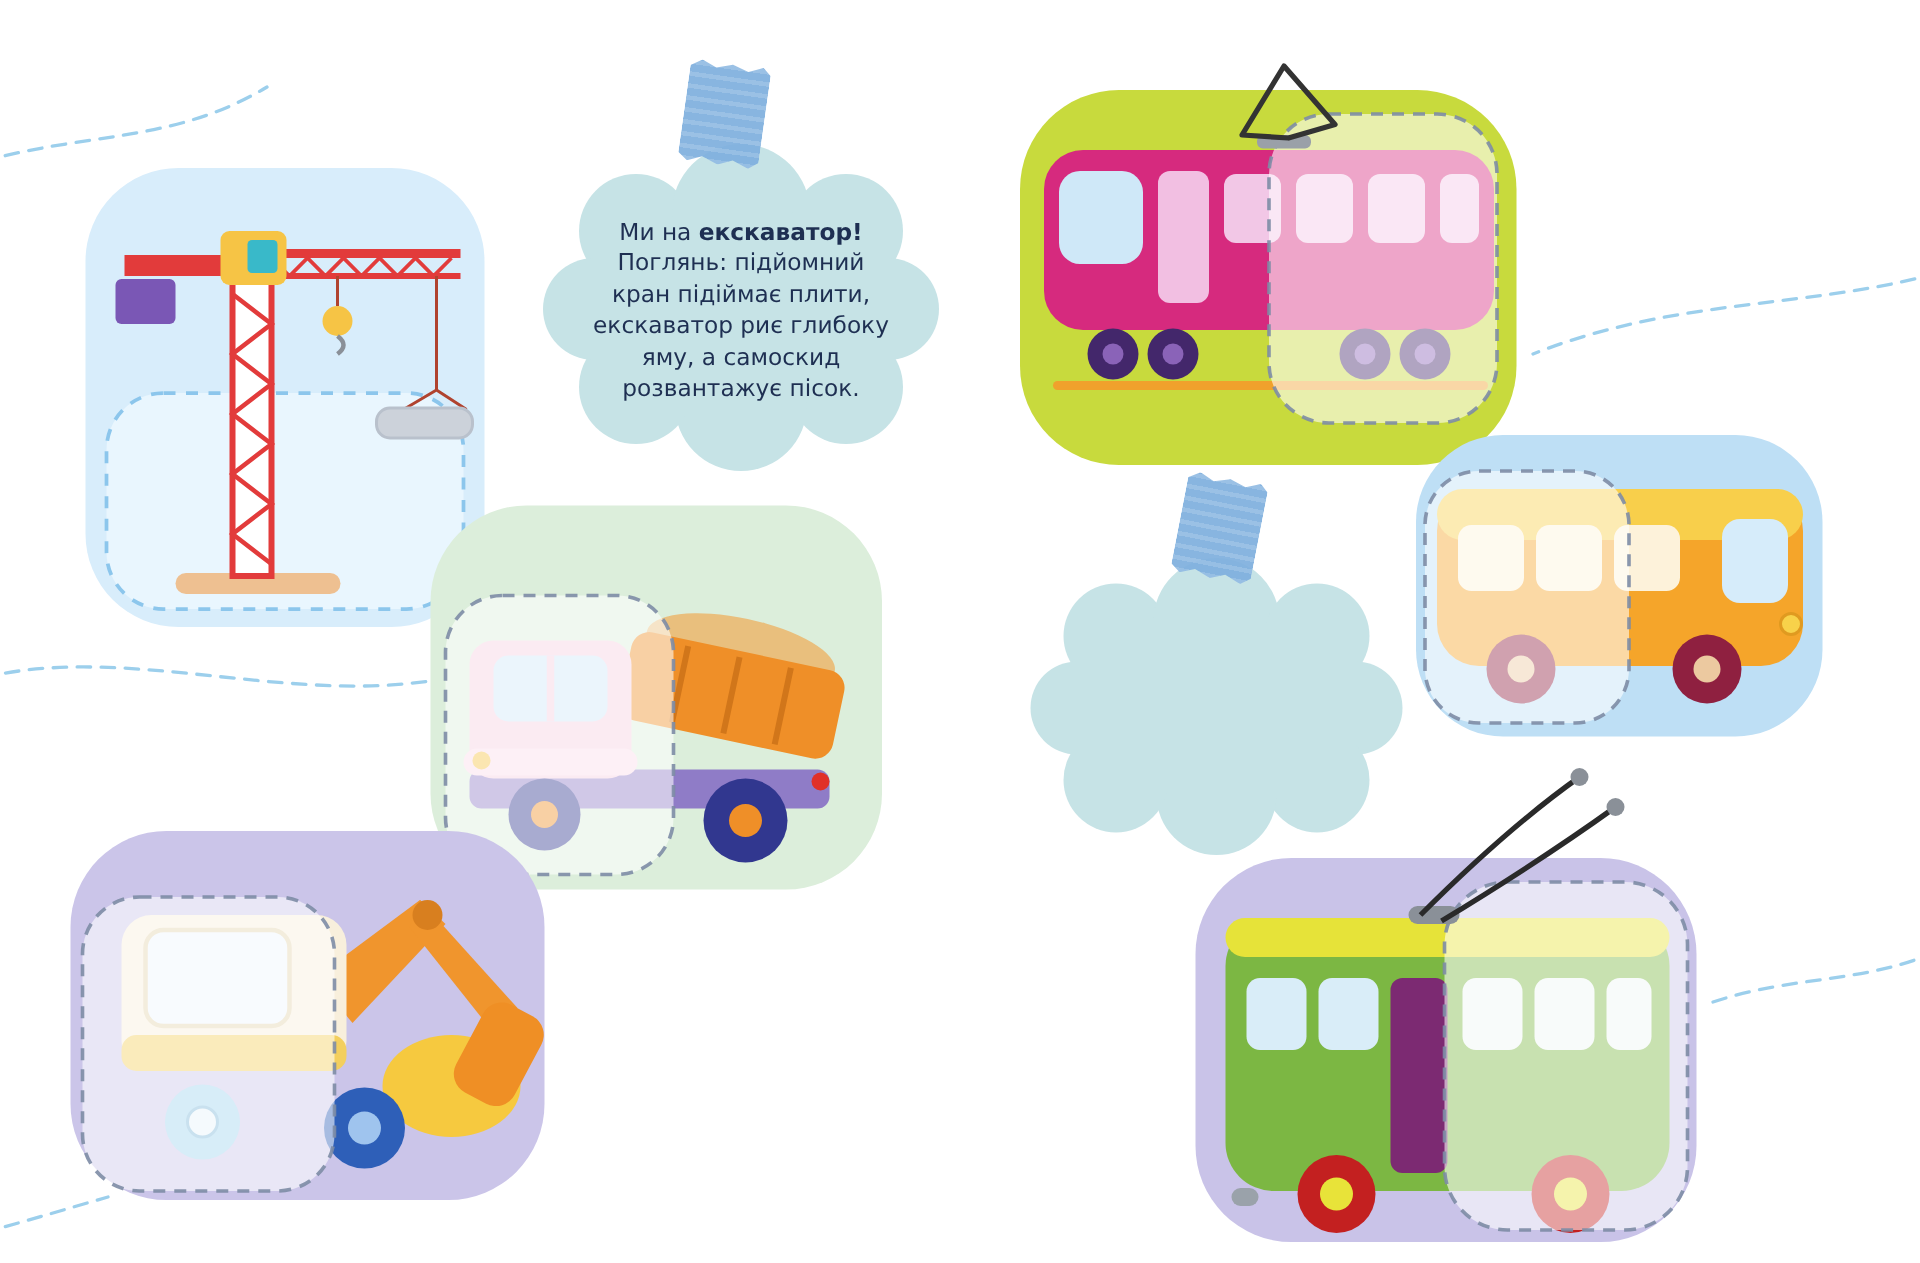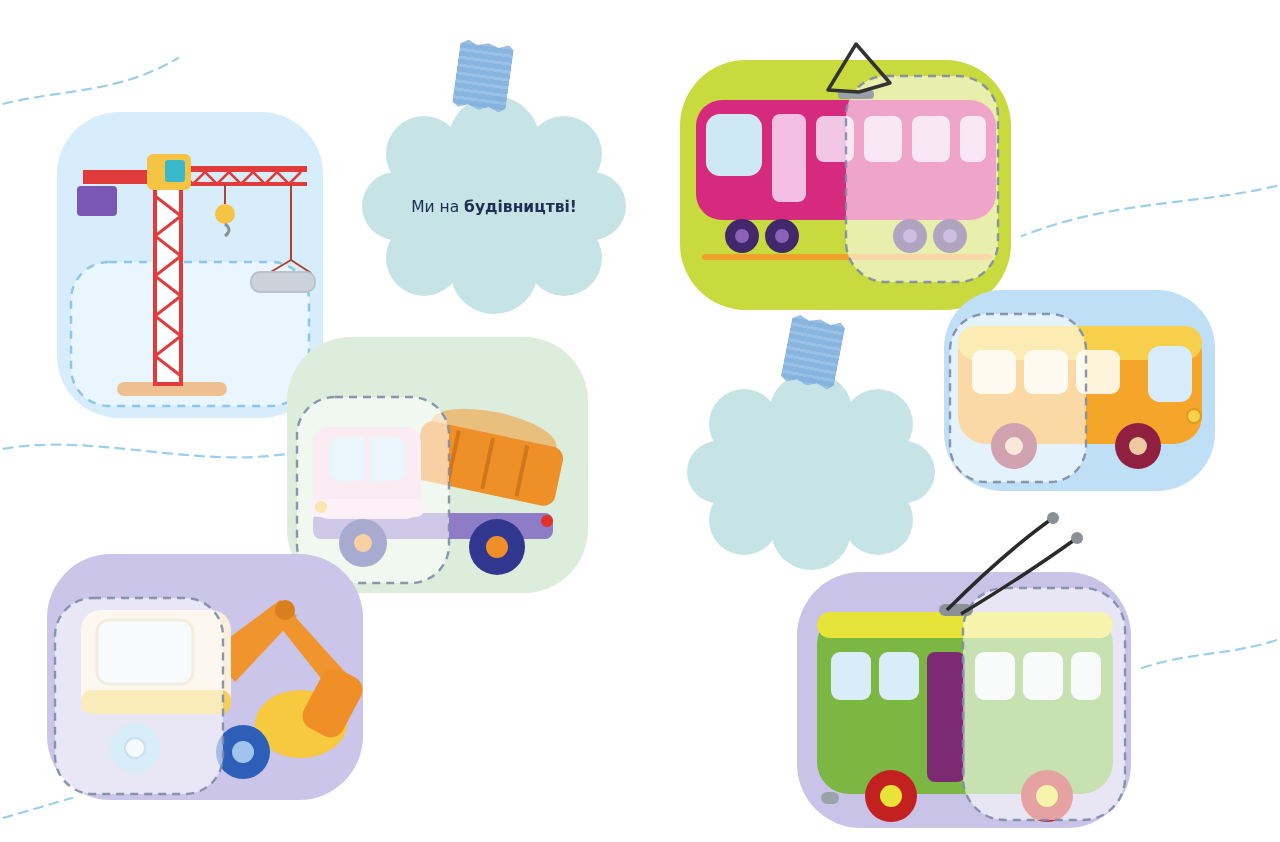--- a/index.html
+++ b/index.html
@@ -119,21 +119,22 @@
         <circle cx="224" cy="108" r="34"></circle>
           <circle cx="196" cy="160" r="38"></circle>
           <circle cx="126" cy="172" r="44"></circle>
         <circle cx="56" cy="160" r="38"></circle>
           <circle cx="28" cy="108" r="34"></circle>
         <rect x="28" y="48" width="196" height="122"></rect>
       </g>
     </svg>
     <div class="tape tape-1"></div>
     <div class="bubble-text">
-      <div><span>Ми на </span><strong>будівництві!</strong></div>
+      <div><span>Ми на </span><strong>екскаватор!</strong></div>
+      <div>Поглянь: підйомний кран підіймає плити, екскаватор риє глибоку яму, а самоскид розвантажує пісок.</div>
     </div>
   </div>
 
   <div class="abs scene" style="left:678px; top:28px; width:335px; height:285px;">
     <svg width="335" height="285" viewBox="0 0 335 285">
       <rect class="blob-tram" x="2" y="32" width="331" height="250" rx="66"></rect>
 
       <rect x="18" y="72" width="300" height="120" rx="26" fill="#d62a7e"></rect>
       <rect x="28" y="86" width="56" height="62" rx="14" fill="#cfe8f8"></rect>
       <rect x="94" y="86" width="34" height="88" rx="8" fill="#f2bfe2"></rect>

